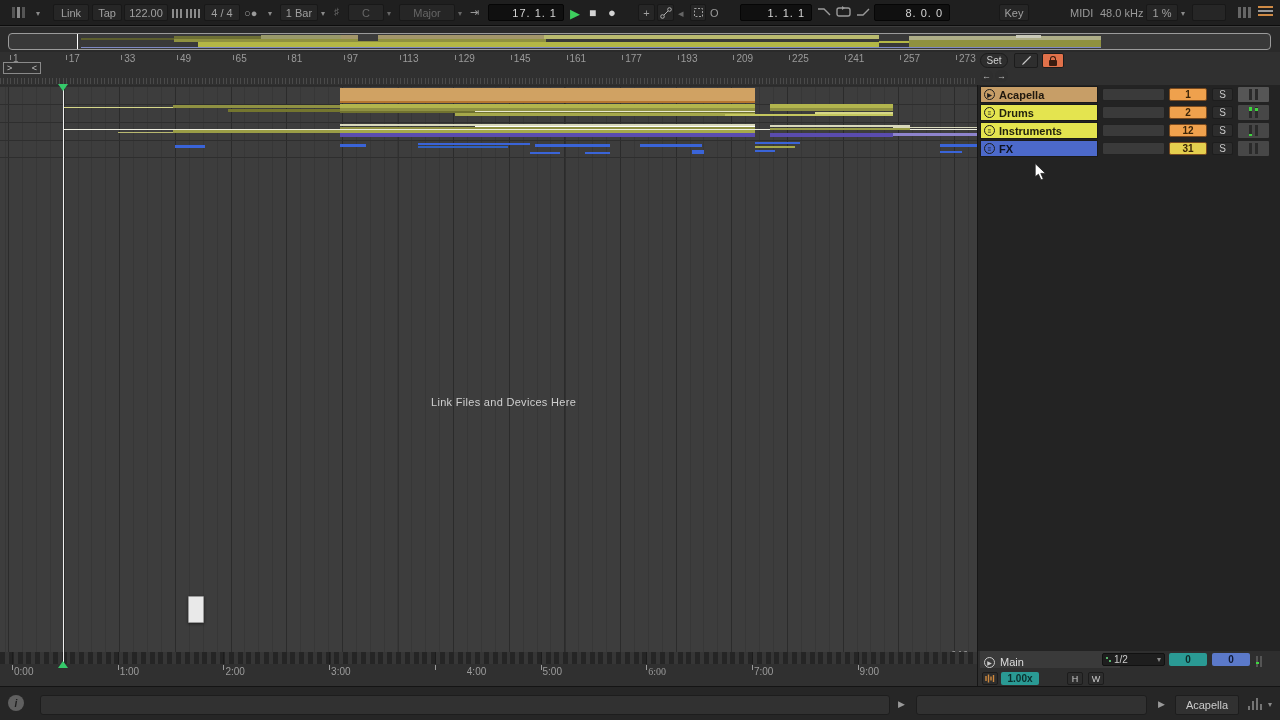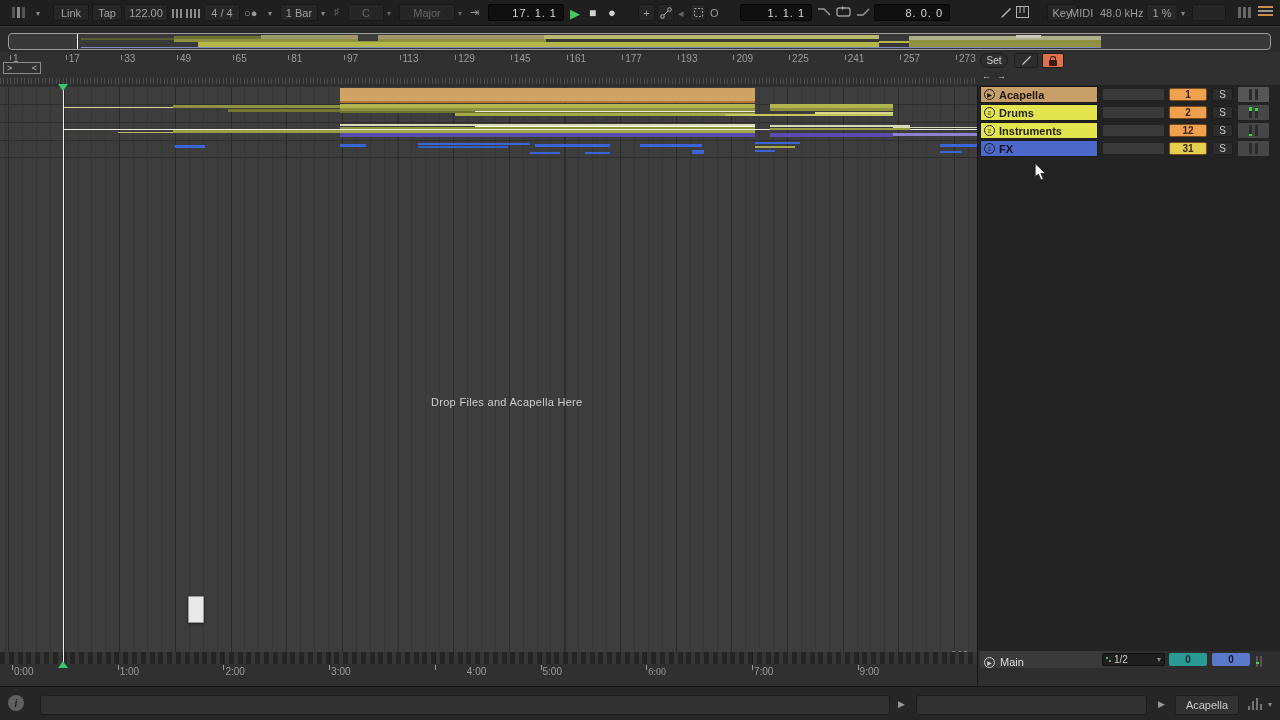--- a/index.html
+++ b/index.html
@@ -149,21 +149,21 @@
           <path d="M1 11 L3 10 L11 2 L10 1 L2 9 Z" fill="#b8b8b8"></path>
         </svg>
       </div>
     <div class="abs" style="left:1016px;top:6px;">
         <svg width="13" height="12" viewBox="0 0 13 12">
           <rect x="0.5" y="0.5" width="12" height="11" fill="none" stroke="#b0b0b0"></rect>
           <line x1="4" y1="1" x2="4" y2="7" stroke="#b0b0b0"></line>
           <line x1="8" y1="1" x2="8" y2="7" stroke="#b0b0b0"></line>
         </svg>
       </div>
-    <div class="tb-box" style="left:1047px;width:30px;">Key</div>
+    <div class="tb-box" style="left:999px;width:30px;">Key</div>
     <span class="tb-text" style="left:1070px;top:7px;">MIDI</span>
     <span class="tb-text" style="left:1100px;top:7px;">48.0 kHz</span>
     <div class="tb-box" style="left:1146px;width:32px;">1 %</div>
     <span class="tb-text caret" style="left:1181px;top:9px;">▾</span>
     <div class="tb-box" style="left:1192px;width:34px;"></div>
     <span class="abs" style="left:1238px;top:7px;"><span class="vbar" style="height:11px;background:#666;"></span><span class="vbar" style="height:11px;background:#666;"></span><span class="vbar" style="height:11px;background:#666;"></span></span>
     <span class="abs" style="left:1258px;top:6px;">
       <span style="display:block;width:15px;height:2px;background:#cf8a45;margin-bottom:2px;"></span>
       <span style="display:block;width:15px;height:2px;background:#9a9a9a;margin-bottom:2px;"></span>
       <span style="display:block;width:15px;height:2px;background:#cf8a45;"></span>
@@ -293,21 +293,21 @@
         <div class="seg" style="left: 640px; top: 58px; width: 62px; height: 3px; background: rgb(58, 100, 216);"></div>
         <div class="seg" style="left: 755px; top: 56px; width: 45px; height: 2px; background: rgb(58, 100, 216);"></div>
         <div class="seg" style="left: 755px; top: 60px; width: 40px; height: 2px; background: rgb(165, 168, 74);"></div>
         <div class="seg" style="left: 940px; top: 58px; width: 37px; height: 3px; background: rgb(58, 100, 216);"></div>
         <div class="seg" style="left: 530px; top: 66px; width: 30px; height: 2px; background: rgb(58, 100, 216);"></div>
         <div class="seg" style="left: 585px; top: 66px; width: 25px; height: 2px; background: rgb(58, 100, 216);"></div>
         <div class="seg" style="left: 692px; top: 64px; width: 12px; height: 4px; background: rgb(58, 100, 216);"></div>
         <div class="seg" style="left: 755px; top: 64px; width: 20px; height: 2px; background: rgb(58, 100, 216);"></div>
         <div class="seg" style="left: 940px; top: 65px; width: 22px; height: 2px; background: rgb(58, 100, 216);"></div>
       </div>
-    <div class="drophint">Drop Files and Acapella Here</div>
+    <div class="drophint">Link Files and Devices Here</div>
     <div class="ghost"></div>
     <div class="tsig41">4/1</div>
   </div>
   <div class="playhead"></div>
   <div class="ph-tri-top"></div>
   <div class="ph-tri-bot"></div>
 
   <div class="rightpanel">
 
     <div class="trow" style="top:1px;">
@@ -383,20 +383,35 @@
       <span class="dots4"></span>
       <span>1/2</span>
       <span class="caret" style="margin-left:auto;">▾</span>
     </div>
     <div class="valchip" style="left: 191px; width: 38px; background: rgb(42, 154, 148);">0</div>
     <div class="valchip" style="left: 234px; width: 38px; color: rgb(16, 26, 53); background: rgb(91, 121, 201);">0</div>
     <span class="abs" style="left:278px;top:2px;">
       <span class="vbar th" style="height:11px;background:#555;"></span><span class="vbar th" style="height:11px;background:#555;"></span>
       <span class="mgreen" style="left:0;top:9px;height:2px;position:absolute;"></span>
     </span>
+    <div class="zoomrow">
+      <span class="abs" style="left:4px;top:2px;width:16px;height:13px;background:#2d2d2d;border:1px solid #1c1c1c;border-radius:2px;display:flex;align-items:center;justify-content:center;">
+        <svg width="11" height="9" viewBox="0 0 11 9">
+            <g stroke="#d08a3e" stroke-width="1.4">
+              <line x1="1" y1="2" x2="1" y2="7"></line>
+              <line x1="3.5" y1="0.5" x2="3.5" y2="8.5"></line>
+              <line x1="6" y1="2.5" x2="6" y2="6.5"></line>
+              <line x1="8.5" y1="1" x2="8.5" y2="8"></line>
+            </g>
+          </svg>
+      </span>
+      <div class="valchip" style="left: 23px; width: 38px; color: rgb(11, 46, 44); background: rgb(42, 154, 148);">1.00x</div>
+      <div class="hwbtn" style="left:89px;">H</div>
+      <div class="hwbtn" style="left:110px;">W</div>
+    </div>
   </div>
 
   <div class="timeruler">
     <div class="comb"></div>
     <div id="time-ticks" class="abs" style="left:0;top:0;width:977px;height:34px;">
         <div class="mintick" style="left: 12px;"></div>
         <div class="tlabtick" style="left: 12px;"></div>
         <div class="tlab" style="left: 14px;">0:00</div>
         <div class="mintick" style="left: 117.7px;"></div>
         <div class="tlabtick" style="left: 117.7px;"></div>

